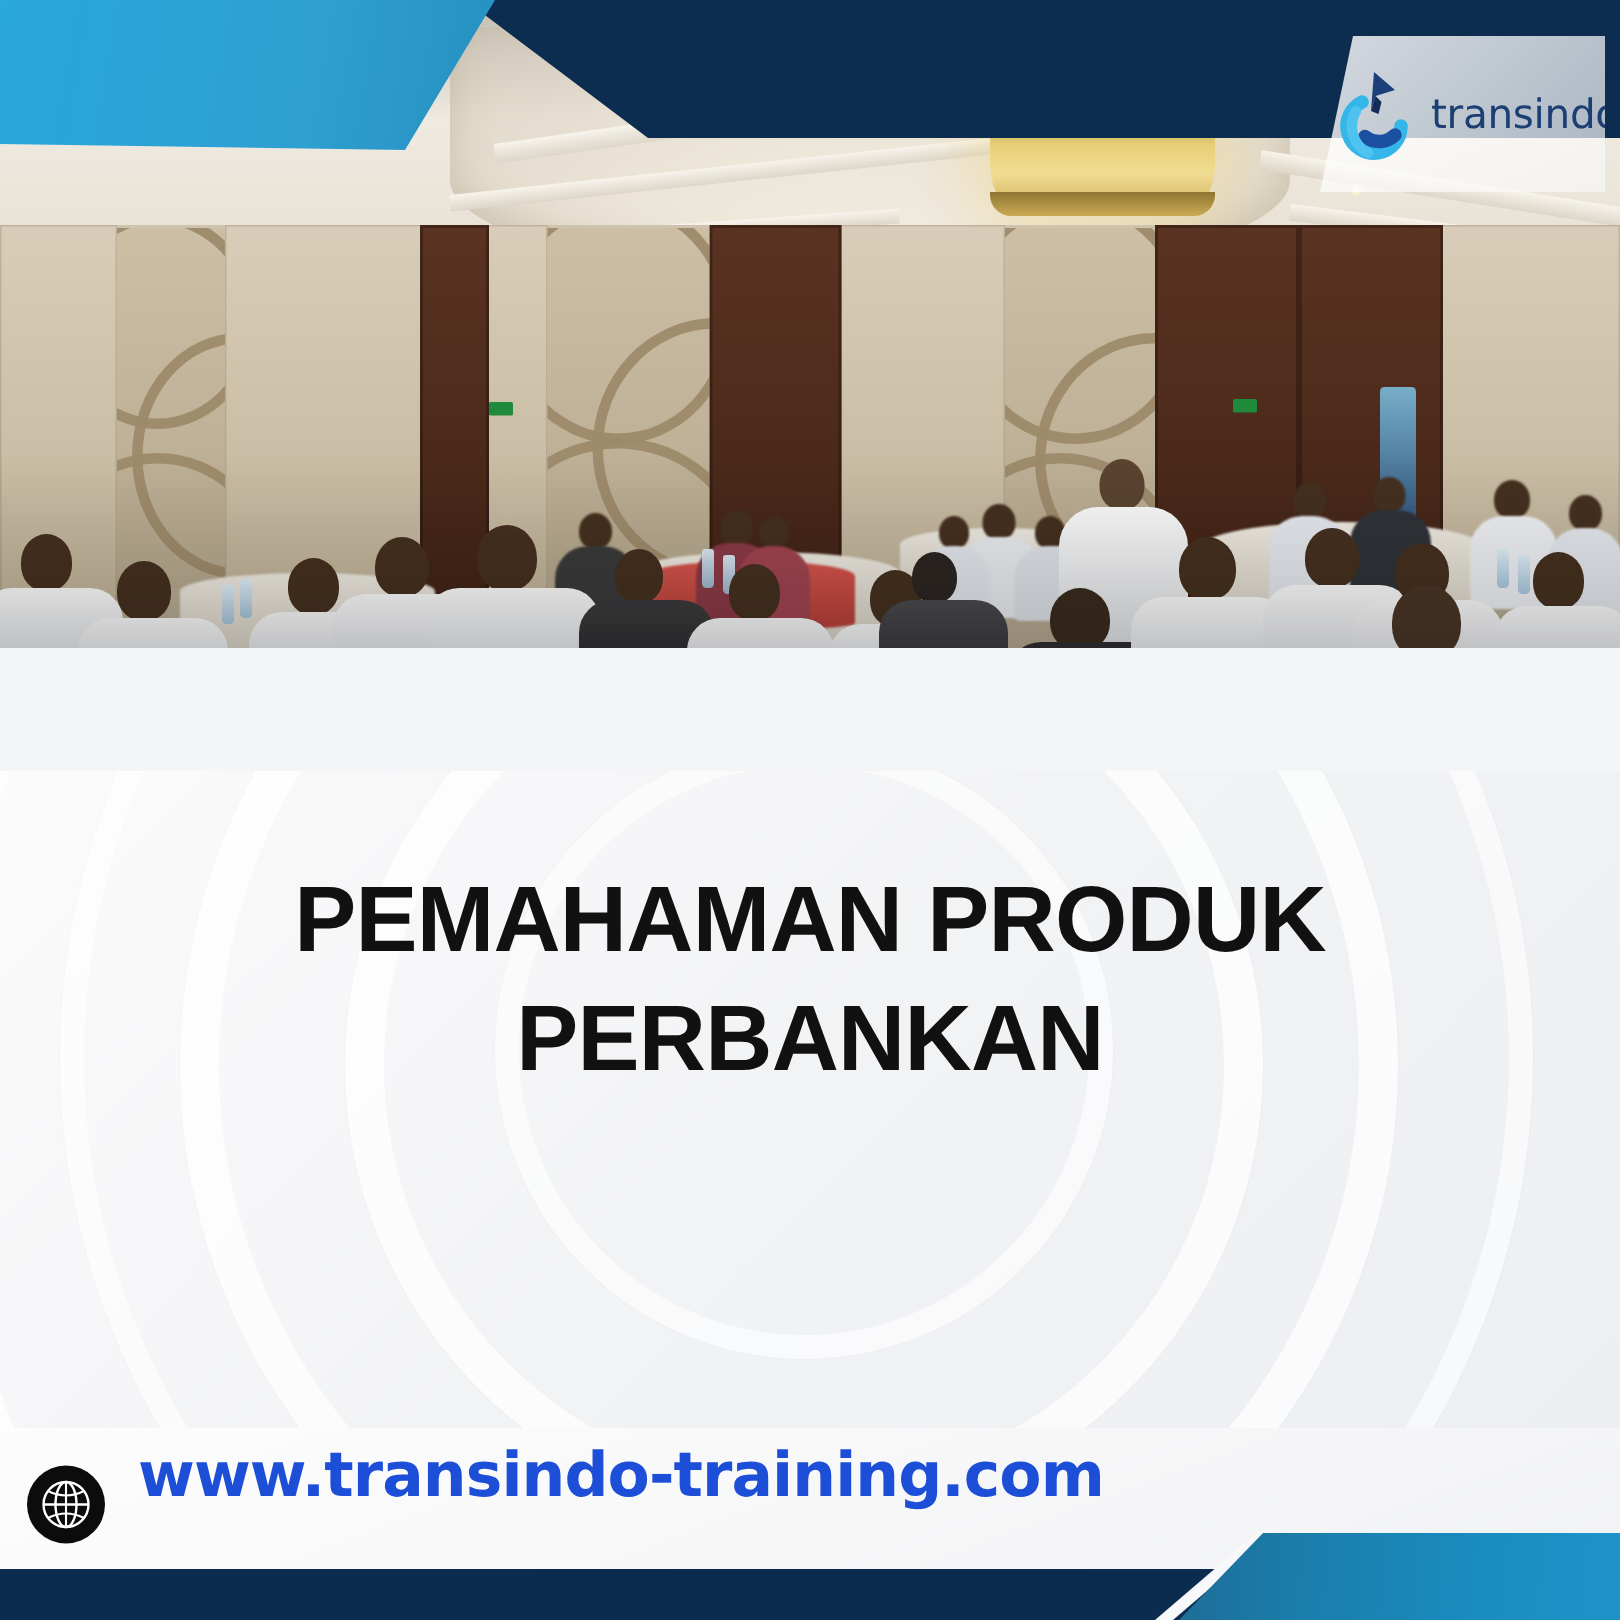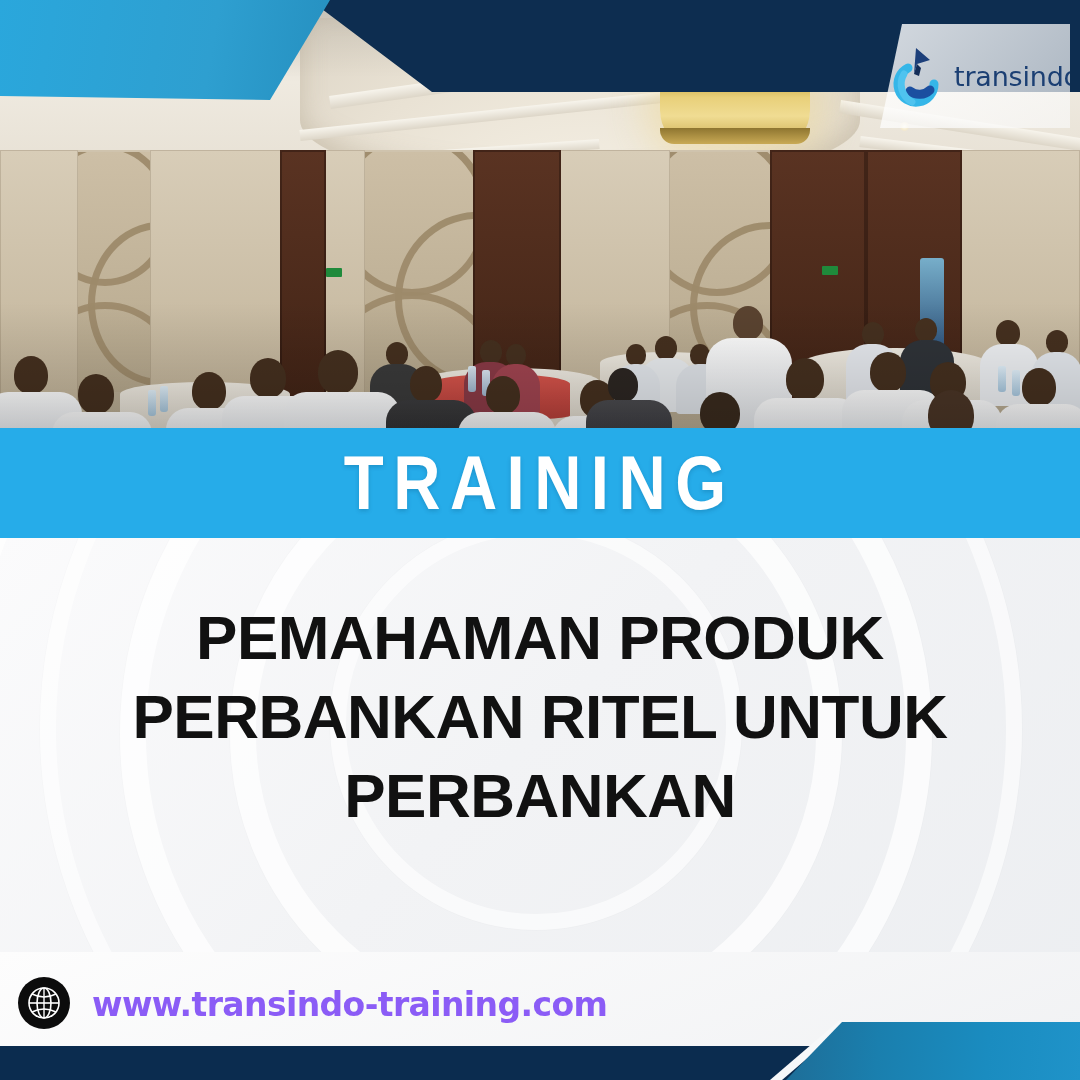--- a/index.html
+++ b/index.html
@@ -139,21 +139,21 @@
     font-weight:bold;
     letter-spacing:11px;
     transform:scaleX(.86);
     text-shadow:0 2px 5px rgba(0,60,95,.22);
     font-family:"Liberation Sans","DejaVu Sans",sans-serif;
     line-height:1;
   }
 
   
   .body-area{
-    position:absolute;left:0;top:538px;width:1080px;height:542px;
+    position:absolute;left:0;top:514px;width:1080px;height:542px;
     background:linear-gradient(135deg,#fbfbfc 0%,#f2f3f5 45%,#eceef1 100%);
     overflow:hidden;
   }
   .ring{
     position:absolute;border-radius:50%;
     border:26px solid rgba(255,255,255,.72);
     box-shadow:0 0 0 1px rgba(0,0,0,.012);
   }
   .ring.thin{border-width:16px;border-color:rgba(255,255,255,.6);}
   .title-wrap{
@@ -175,22 +175,22 @@
   .footer-white{
     position:absolute;left:0;top:952px;width:1080px;height:96px;
     background:linear-gradient(160deg,#fdfdfd,#f1f2f4);
   }
   .globe-icon{
     position:absolute;left:18px;top:977px;width:52px;height:52px;border-radius:50%;
     background:#0c0c0c;
   }
   .globe-icon svg{position:absolute;left:9px;top:9px;}
   .site-url{
-    position:absolute;left:92px;top:985px;
-    font-size:33px;font-weight:bold;color:#8b5cf6;
+    position:absolute;left:92px;top:959px;
+    font-size:41px;font-weight:bold;color:#1d4ed8;
     letter-spacing:-.6px;
     font-family:"DejaVu Sans","Liberation Sans",sans-serif;
   }
   .navy-bottom{
     position:absolute;left:0;top:1046px;width:1080px;height:34px;
     background:#0b2c4f;
     clip-path:polygon(0 0,840px 0,790px 34px,0 34px);
   }
   .blue-bottom{
     position:absolute;left:770px;top:1022px;width:310px;height:58px;
@@ -365,34 +365,30 @@
         <path d="M26 4 L40 16 L27 20 L24 30 Z" fill="#1c3f7a"></path>
         <path d="M24 30 L27 20 L31 24 L29 32 Z" fill="#132c57"></path>
         <path d="M44 40 A18 18 0 1 1 18 24" fill="none" stroke="#35b6e8" stroke-width="9" stroke-linecap="round"></path>
         <path d="M40 46 A15 15 0 0 1 20 47" fill="none" stroke="#1b4fa0" stroke-width="9" stroke-linecap="round"></path>
         <path d="M14 30 A20 20 0 0 0 22 58" fill="none" stroke="#4fc3ef" stroke-width="7" stroke-linecap="round"></path>
       </svg>
     </span>
     <span class="logo-text">transindo</span>
   </div>
 
-  <div class="training-band">
-    <span class="training-text">TRAINING</span>
-  </div>
 
   <div class="body-area">
     <div class="ring" style="left:120px;top:-210px;width:760px;height:760px;"></div>
     <div class="ring thin" style="left:40px;top:-300px;width:950px;height:950px;"></div>
     <div class="ring" style="left:230px;top:-110px;width:560px;height:560px;"></div>
     <div class="ring thin" style="left:330px;top:-20px;width:380px;height:380px;"></div>
     <div class="ring" style="left:-60px;top:-400px;width:1180px;height:1180px;"></div>
 
     <div class="title-wrap">
       <span class="title-line">PEMAHAMAN PRODUK</span>
-      <span class="title-line">PERBANKAN RITEL UNTUK</span>
       <span class="title-line">PERBANKAN</span>
     </div>
   </div>
 
   <div class="footer-white"></div>
 
   <div class="globe-icon">
     <svg width="34" height="34" viewBox="0 0 34 34" xmlns="http://www.w3.org/2000/svg">
       <circle cx="17" cy="17" r="15" fill="none" stroke="#ffffff" stroke-width="1.6"></circle>
       <ellipse cx="17" cy="17" rx="7" ry="15" fill="none" stroke="#ffffff" stroke-width="1.6"></ellipse>

